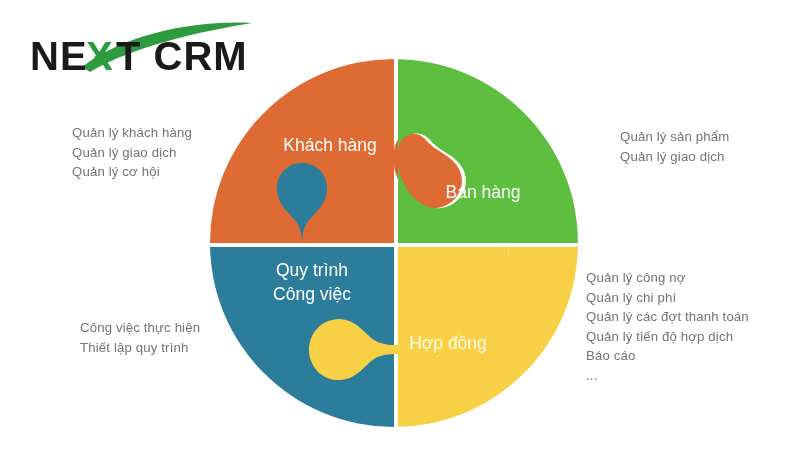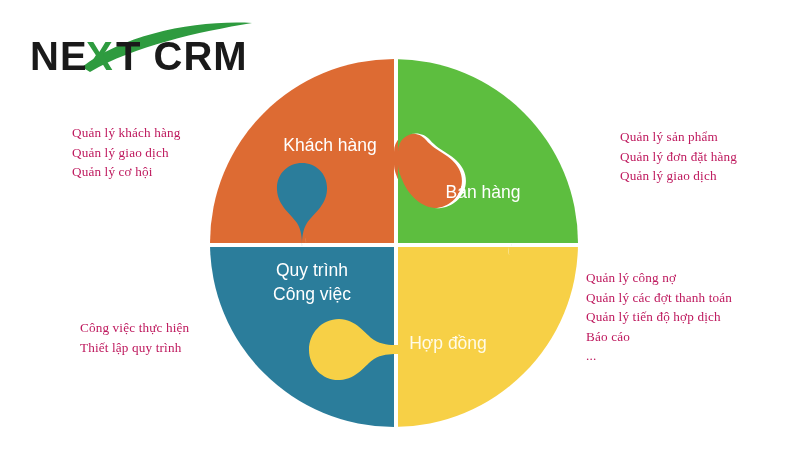--- a/index.html
+++ b/index.html
@@ -10,21 +10,21 @@
     overflow:hidden;
     position:relative;
   }
   #stage{position:absolute;left:0;top:0;width:800px;height:450px;}
 
   
   .logo{position:absolute;left:30px;top:22px;width:230px;height:60px;}
   .logo svg{display:block;}
 
   
-  .notes{position:absolute;color:#be185d;font-size:13.2px;line-height:19.6px;white-space:nowrap;font-family:Liberation Serif, serif;}
+  .notes{position:absolute;color:#737373;font-size:13.2px;line-height:19.6px;white-space:nowrap;}
   .notes div{letter-spacing:.15px;}
   #notes-customer{left:72px;top:123px;}
   #notes-process{left:80px;top:318px;}
   #notes-sales{left:620px;top:127px;}
   #notes-contract{left:586px;top:268px;}
 
   
   #puzzle{position:absolute;left:0;top:0;width:800px;height:450px;}
   .piece-label{
     fill:#ffffff;
@@ -151,30 +151,30 @@
   </svg>
 
   <div class="notes" id="notes-customer">
     <div>Quản lý khách hàng</div>
     <div>Quản lý giao dịch</div>
     <div>Quản lý cơ hội</div>
   </div>
 
   <div class="notes" id="notes-sales">
     <div>Quản lý sản phẩm</div>
-    <div>Quản lý đơn đặt hàng</div>
     <div>Quản lý giao dịch</div>
   </div>
 
   <div class="notes" id="notes-process">
     <div>Công việc thực hiện</div>
     <div>Thiết lập quy trình</div>
   </div>
 
   <div class="notes" id="notes-contract">
     <div>Quản lý công nợ</div>
+    <div>Quản lý chi phí</div>
     <div>Quản lý các đợt thanh toán</div>
     <div>Quản lý tiến độ hợp dịch</div>
     <div>Báo cáo</div>
     <div>...</div>
   </div>
 
 </div>
 
 </body></html>

